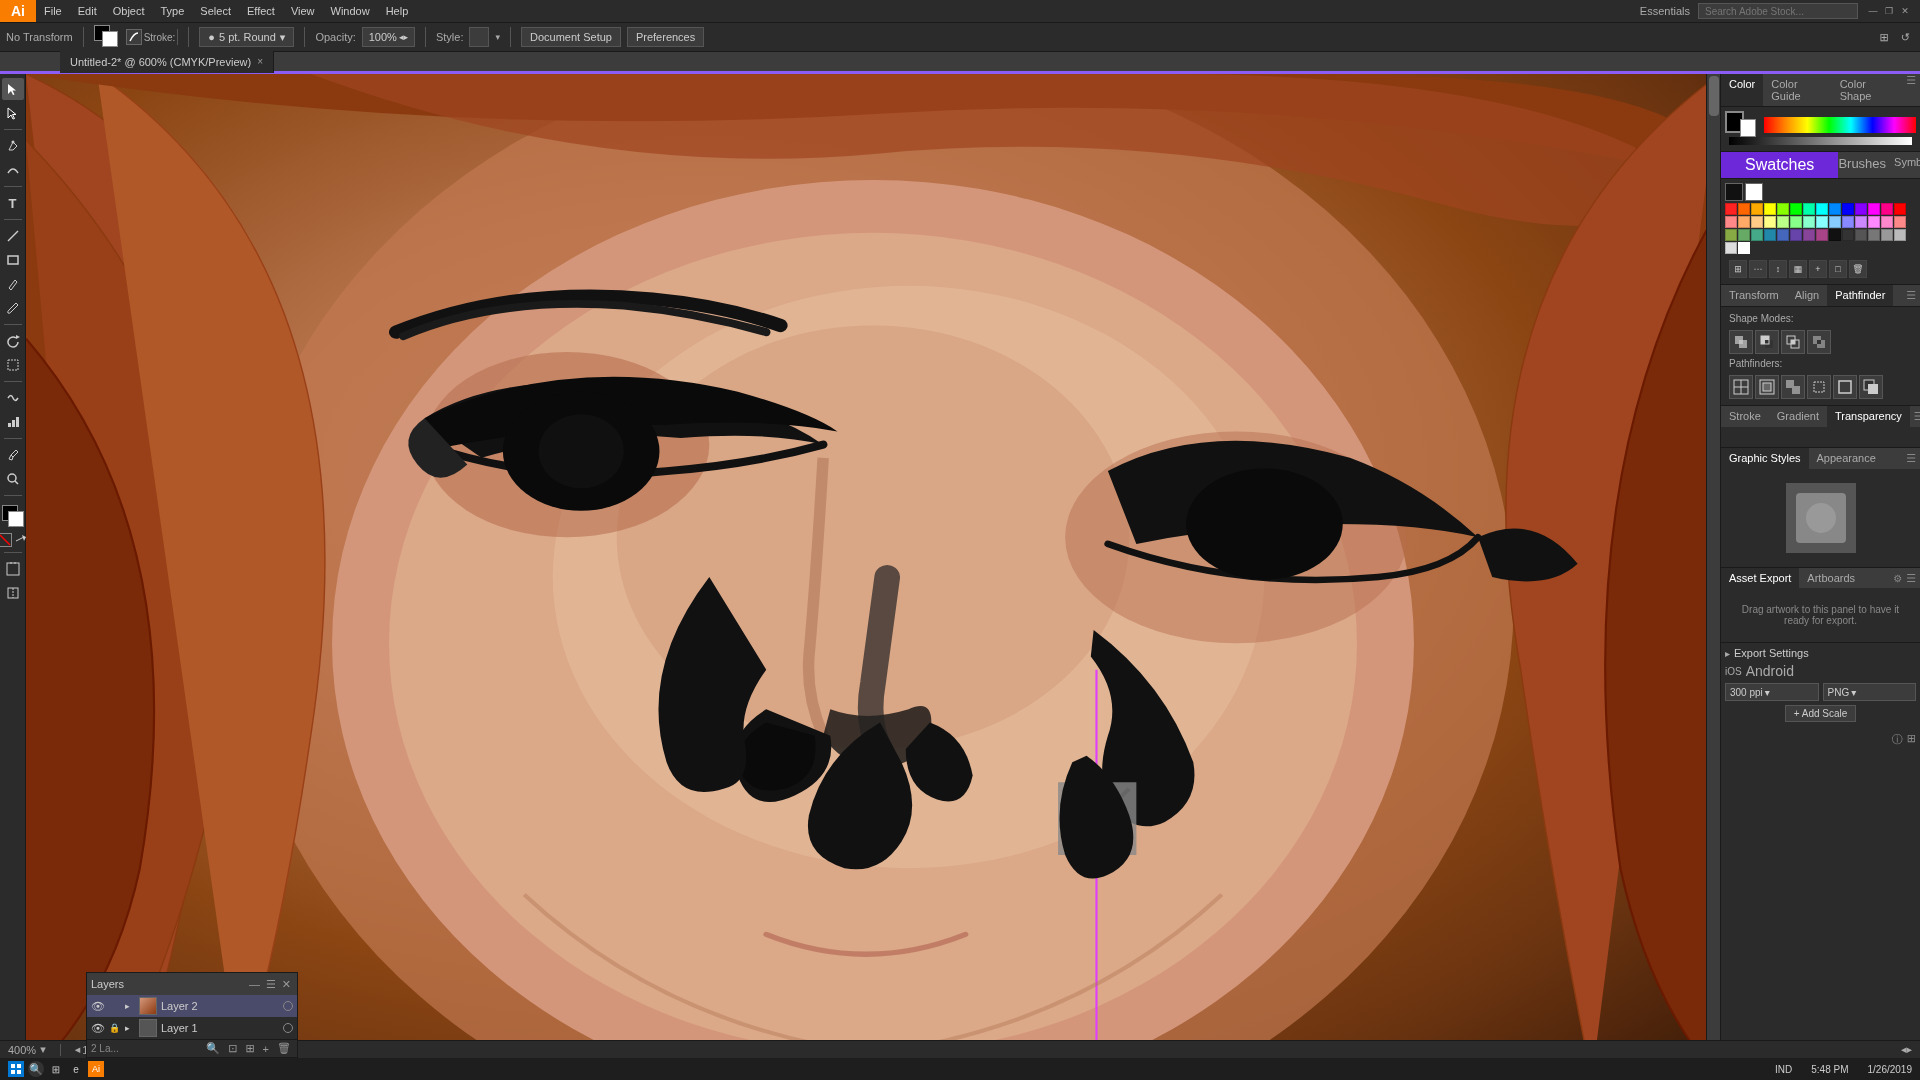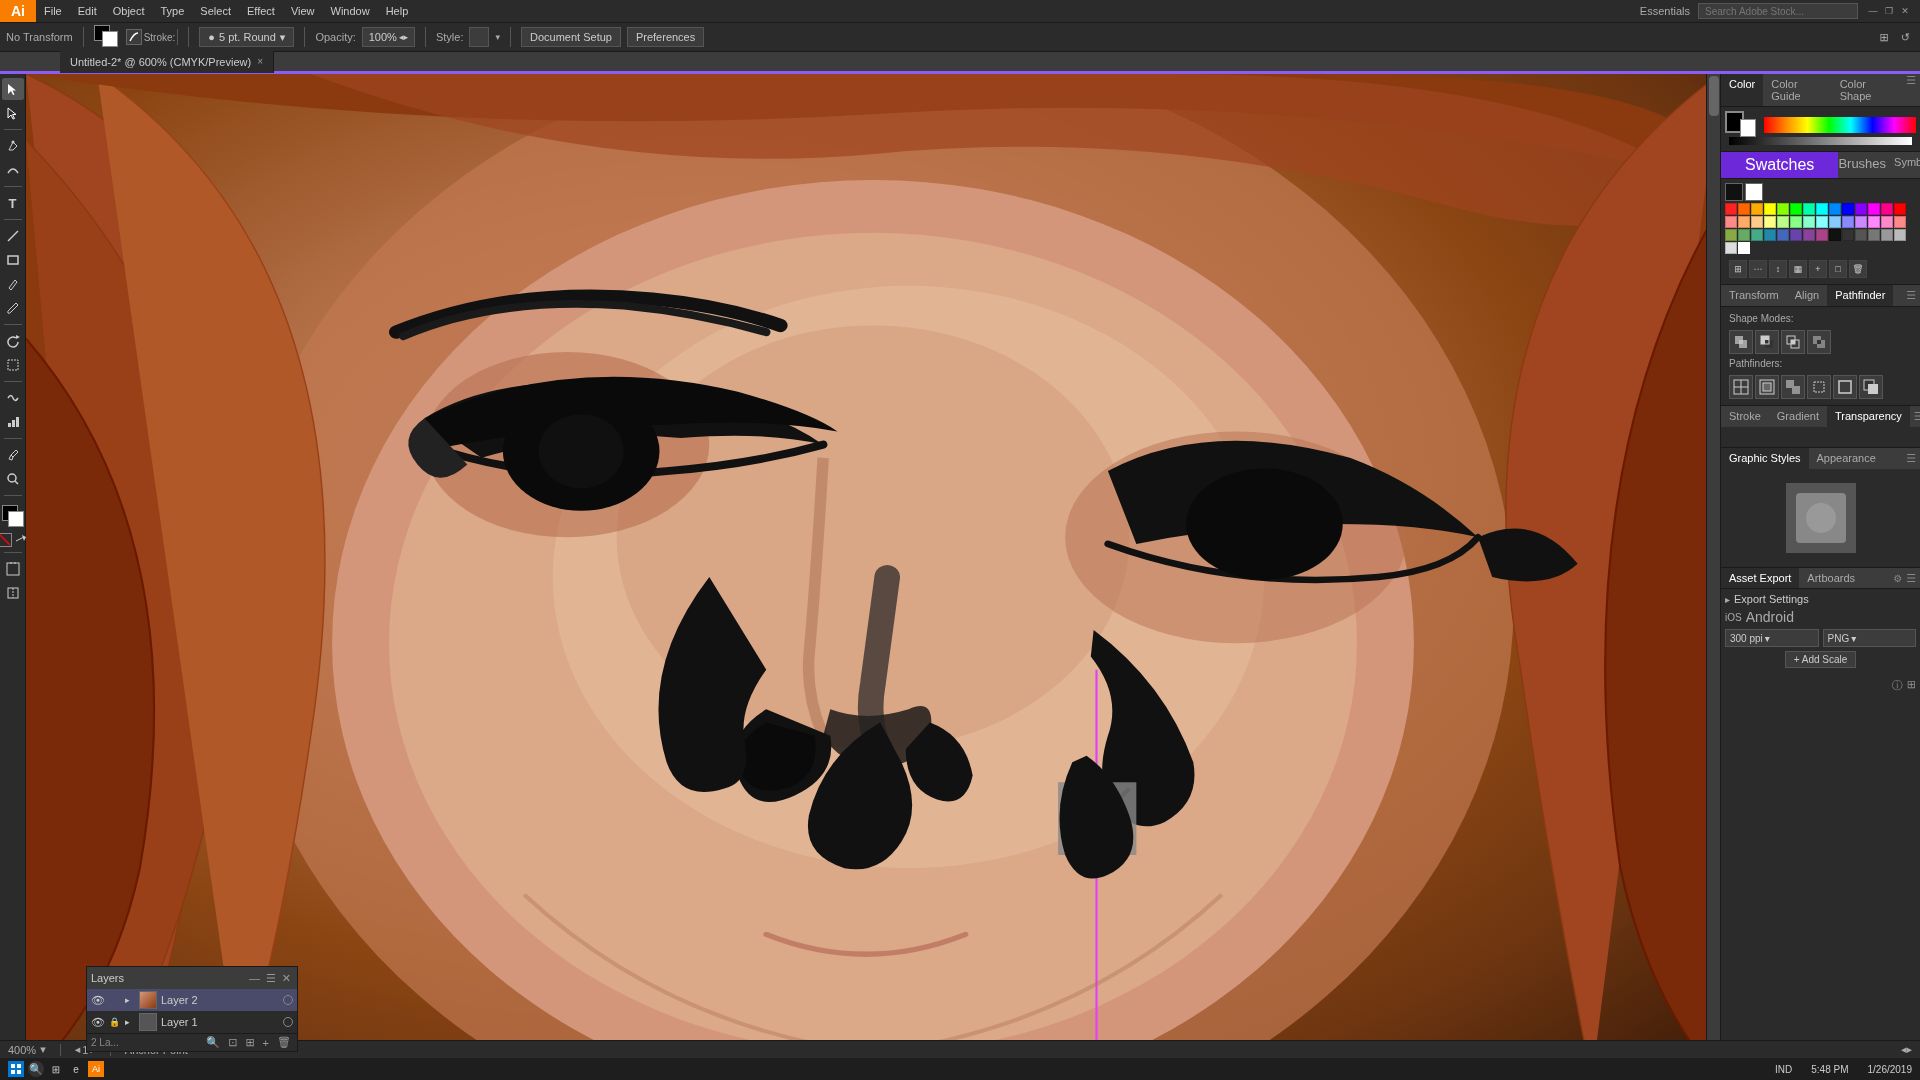--- a/index.html
+++ b/index.html
@@ -627,20 +627,23 @@
 
     <div class="panel-section" style="flex:1;">
       <div class="ae-tabs">
         <div class="ae-tab active">Asset Export</div>
         <div class="ae-tab">Artboards</div>
         <div style="margin-left:auto;display:flex;align-items:center;gap:4px;padding:2px 4px;">
           <span style="color:#888;font-size:10px;cursor:pointer;">⚙</span>
           <span style="color:#888;cursor:pointer;">☰</span>
         </div>
       </div>
+      <div class="ae-content">
+        <div style="color:#888;font-size:10px;text-align:center;padding:8px 4px;">Drag artwork to this panel to have it ready for export.</div>
+      </div>
       <div style="border-top:1px solid #1a1a1a;padding:4px;">
         <div style="display:flex;align-items:center;gap:4px;">
           <span style="font-size:10px;color:#aaa;">▸</span>
           <span style="font-size:11px;color:#ccc;">Export Settings</span>
         </div>
         <div style="display:flex;align-items:center;gap:4px;margin-top:4px;">
           <span style="font-size:10px;color:#aaa;">iOS</span>
           <span style="font-size:14px;color:#aaa;">Android</span>
         </div>
         <div style="display:flex;align-items:center;gap:4px;margin-top:4px;">
@@ -659,21 +662,21 @@
       <div style="display:flex;justify-content:flex-end;padding:2px 4px;">
         <span style="color:#888;font-size:11px;cursor:pointer;">ⓘ</span>
         <span style="color:#888;font-size:11px;cursor:pointer;margin-left:4px;">⊞</span>
       </div>
     </div>
 
   </div>
 
 </div>
 
-<div id="layers-panel" style="position:fixed;left:86px;bottom:28px;width:212px;background:#2b2b2b;border:1px solid #1a1a1a;z-index:100;">
+<div id="layers-panel" style="position:fixed;left:86px;bottom:22px;width:212px;background:#2b2b2b;border:1px solid #1a1a1a;z-index:100;">
   <div class="layers-header">
     <span>Layers</span>
     <div class="layers-controls">
       <span class="layers-ctrl-btn">—</span>
       <span class="layers-ctrl-btn">☰</span>
       <span class="layers-ctrl-btn">✕</span>
     </div>
   </div>
 
   <div class="layer-item active">

